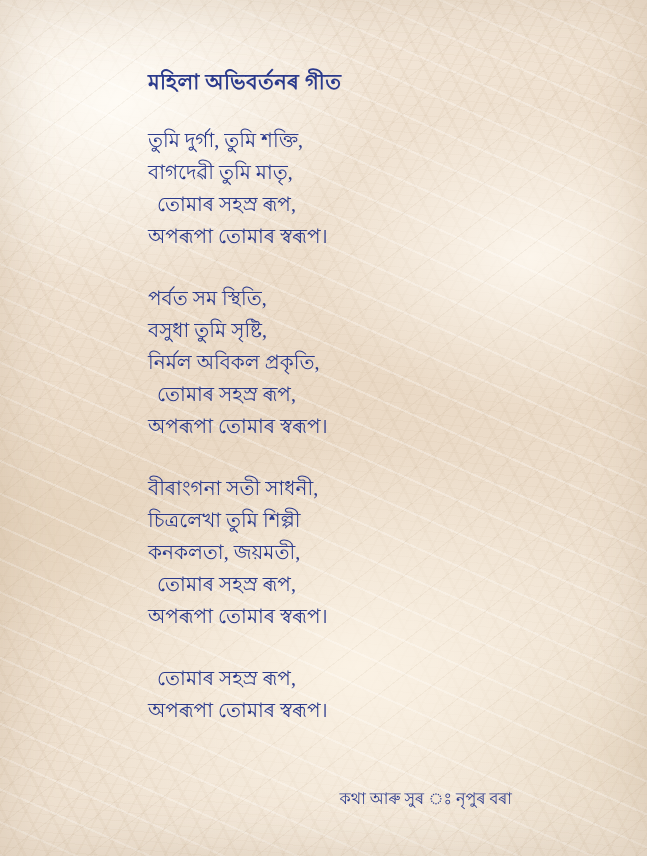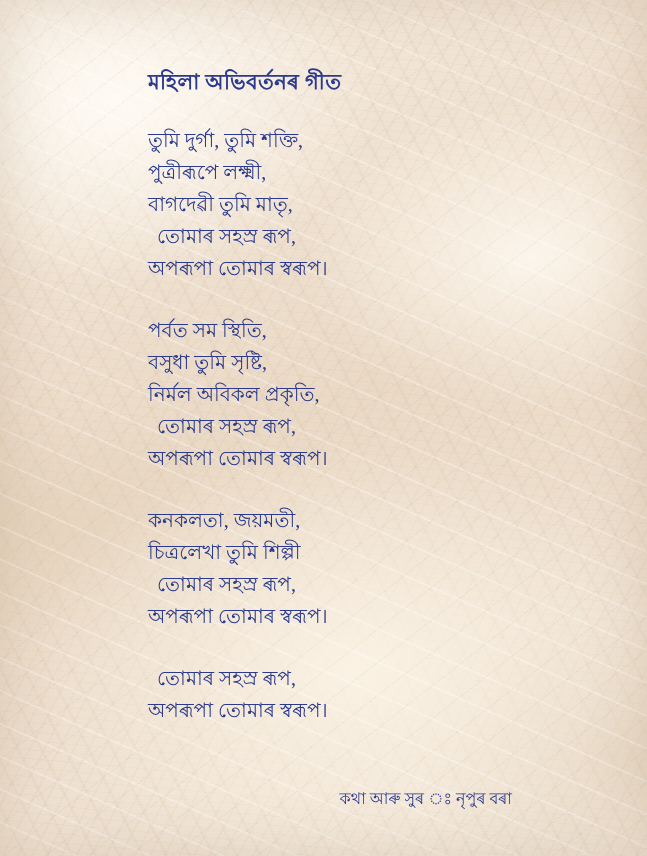--- a/index.html
+++ b/index.html
@@ -132,37 +132,37 @@
 
 <div id="page">
   <div class="content">
 
     <div class="song-title">মহিলা অভিবৰ্তনৰ গীত</div>
 
     <div class="verses">
 
       <div class="verse">
         <div class="line">তুমি দুৰ্গা, তুমি শক্তি,</div>
-        <div class="line">পুত্ৰীৰূপে লক্ষ্মী,</div>
         <div class="line">বাগদেৱী তুমি মাতৃ,</div>
         <div class="line indent">তোমাৰ সহস্ৰ ৰূপ,</div>
         <div class="line">অপৰূপা তোমাৰ স্বৰূপ।</div>
       </div>
 
       <div class="verse">
         <div class="line">পৰ্বত সম স্থিতি,</div>
         <div class="line">বসুধা তুমি সৃষ্টি,</div>
         <div class="line">নিৰ্মল অবিকল প্ৰকৃতি,</div>
         <div class="line indent">তোমাৰ সহস্ৰ ৰূপ,</div>
         <div class="line">অপৰূপা তোমাৰ স্বৰূপ।</div>
       </div>
 
       <div class="verse">
+        <div class="line">বীৰাংগনা সতী সাধনী,</div>
+        <div class="line">চিত্ৰলেখা তুমি শিল্পী</div>
         <div class="line">কনকলতা, জয়মতী,</div>
-        <div class="line">চিত্ৰলেখা তুমি শিল্পী</div>
         <div class="line indent">তোমাৰ সহস্ৰ ৰূপ,</div>
         <div class="line">অপৰূপা তোমাৰ স্বৰূপ।</div>
       </div>
 
       <div class="verse">
         <div class="line indent">তোমাৰ সহস্ৰ ৰূপ,</div>
         <div class="line">অপৰূপা তোমাৰ স্বৰূপ।</div>
       </div>
 
     </div>

